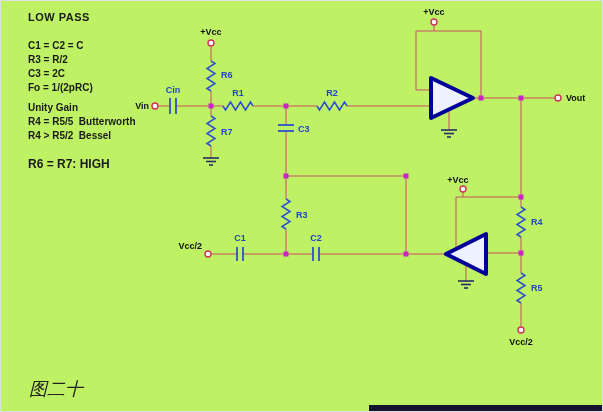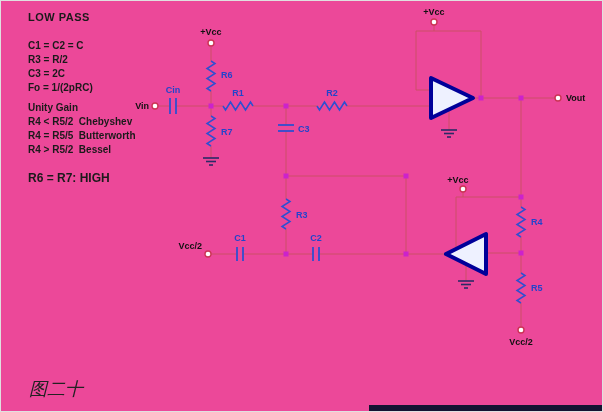--- a/index.html
+++ b/index.html
@@ -1,16 +1,16 @@
 <!DOCTYPE html>
 <html><head>
 <meta charset="utf-8">
 <style>
   html,body{margin:0;padding:0;background:#fff;}
-  #stage{position:relative;width:603px;height:412px;background:#ec4899;border:1px solid #e0e0e0;box-sizing:border-box;overflow:hidden;
+  #stage{position:relative;width:603px;height:412px;background:#bef264;border:1px solid #e0e0e0;box-sizing:border-box;overflow:hidden;
          font-family:"Liberation Sans",sans-serif;}
   .notes{position:absolute;left:27px;top:10px;color:#1a1a1a;}
   .notes-title{font-size:11px;font-weight:700;letter-spacing:.5px;margin-bottom:16px;}
   .eq{font-size:10px;font-weight:700;line-height:14px;white-space:pre;}
   .gain-title{font-size:10px;font-weight:700;margin-top:6px;line-height:14px;}
   .bias{font-size:12px;font-weight:700;margin-top:14px;line-height:14px;}
   .caption{position:absolute;left:28px;top:376px;font-family:"Liberation Serif",serif;font-style:italic;font-size:18px;color:#222;}
   .bottom-bar{position:absolute;left:368px;top:404px;width:235px;height:8px;background:#141432;}
   svg{position:absolute;left:0;top:0;}
   .wire{stroke:#cc4e66;stroke-width:1;fill:none;}
@@ -28,21 +28,20 @@
 
 <div id="stage">
 
   <div class="notes">
     <div class="notes-title">LOW PASS</div>
     <div class="eq">C1 = C2 = C</div>
     <div class="eq">R3 = R/2</div>
     <div class="eq">C3 = 2C</div>
     <div class="eq">Fo = 1/(2pRC)</div>
     <div class="gain-title">Unity Gain</div>
-    <div class="eq">R4 &lt; R5/2  Chebyshev</div>
     <div class="eq">R4 = R5/5  Butterworth</div>
     <div class="eq">R4 &gt; R5/2  Bessel</div>
     <div class="bias">R6 = R7: HIGH</div>
   </div>
 
   <svg width="603" height="412" viewBox="0 0 603 412">
 
     <g>
       <line class="wire" x1="157" y1="105" x2="169" y2="105"></line>
       <line class="wire" x1="175" y1="105" x2="222" y2="105"></line>

